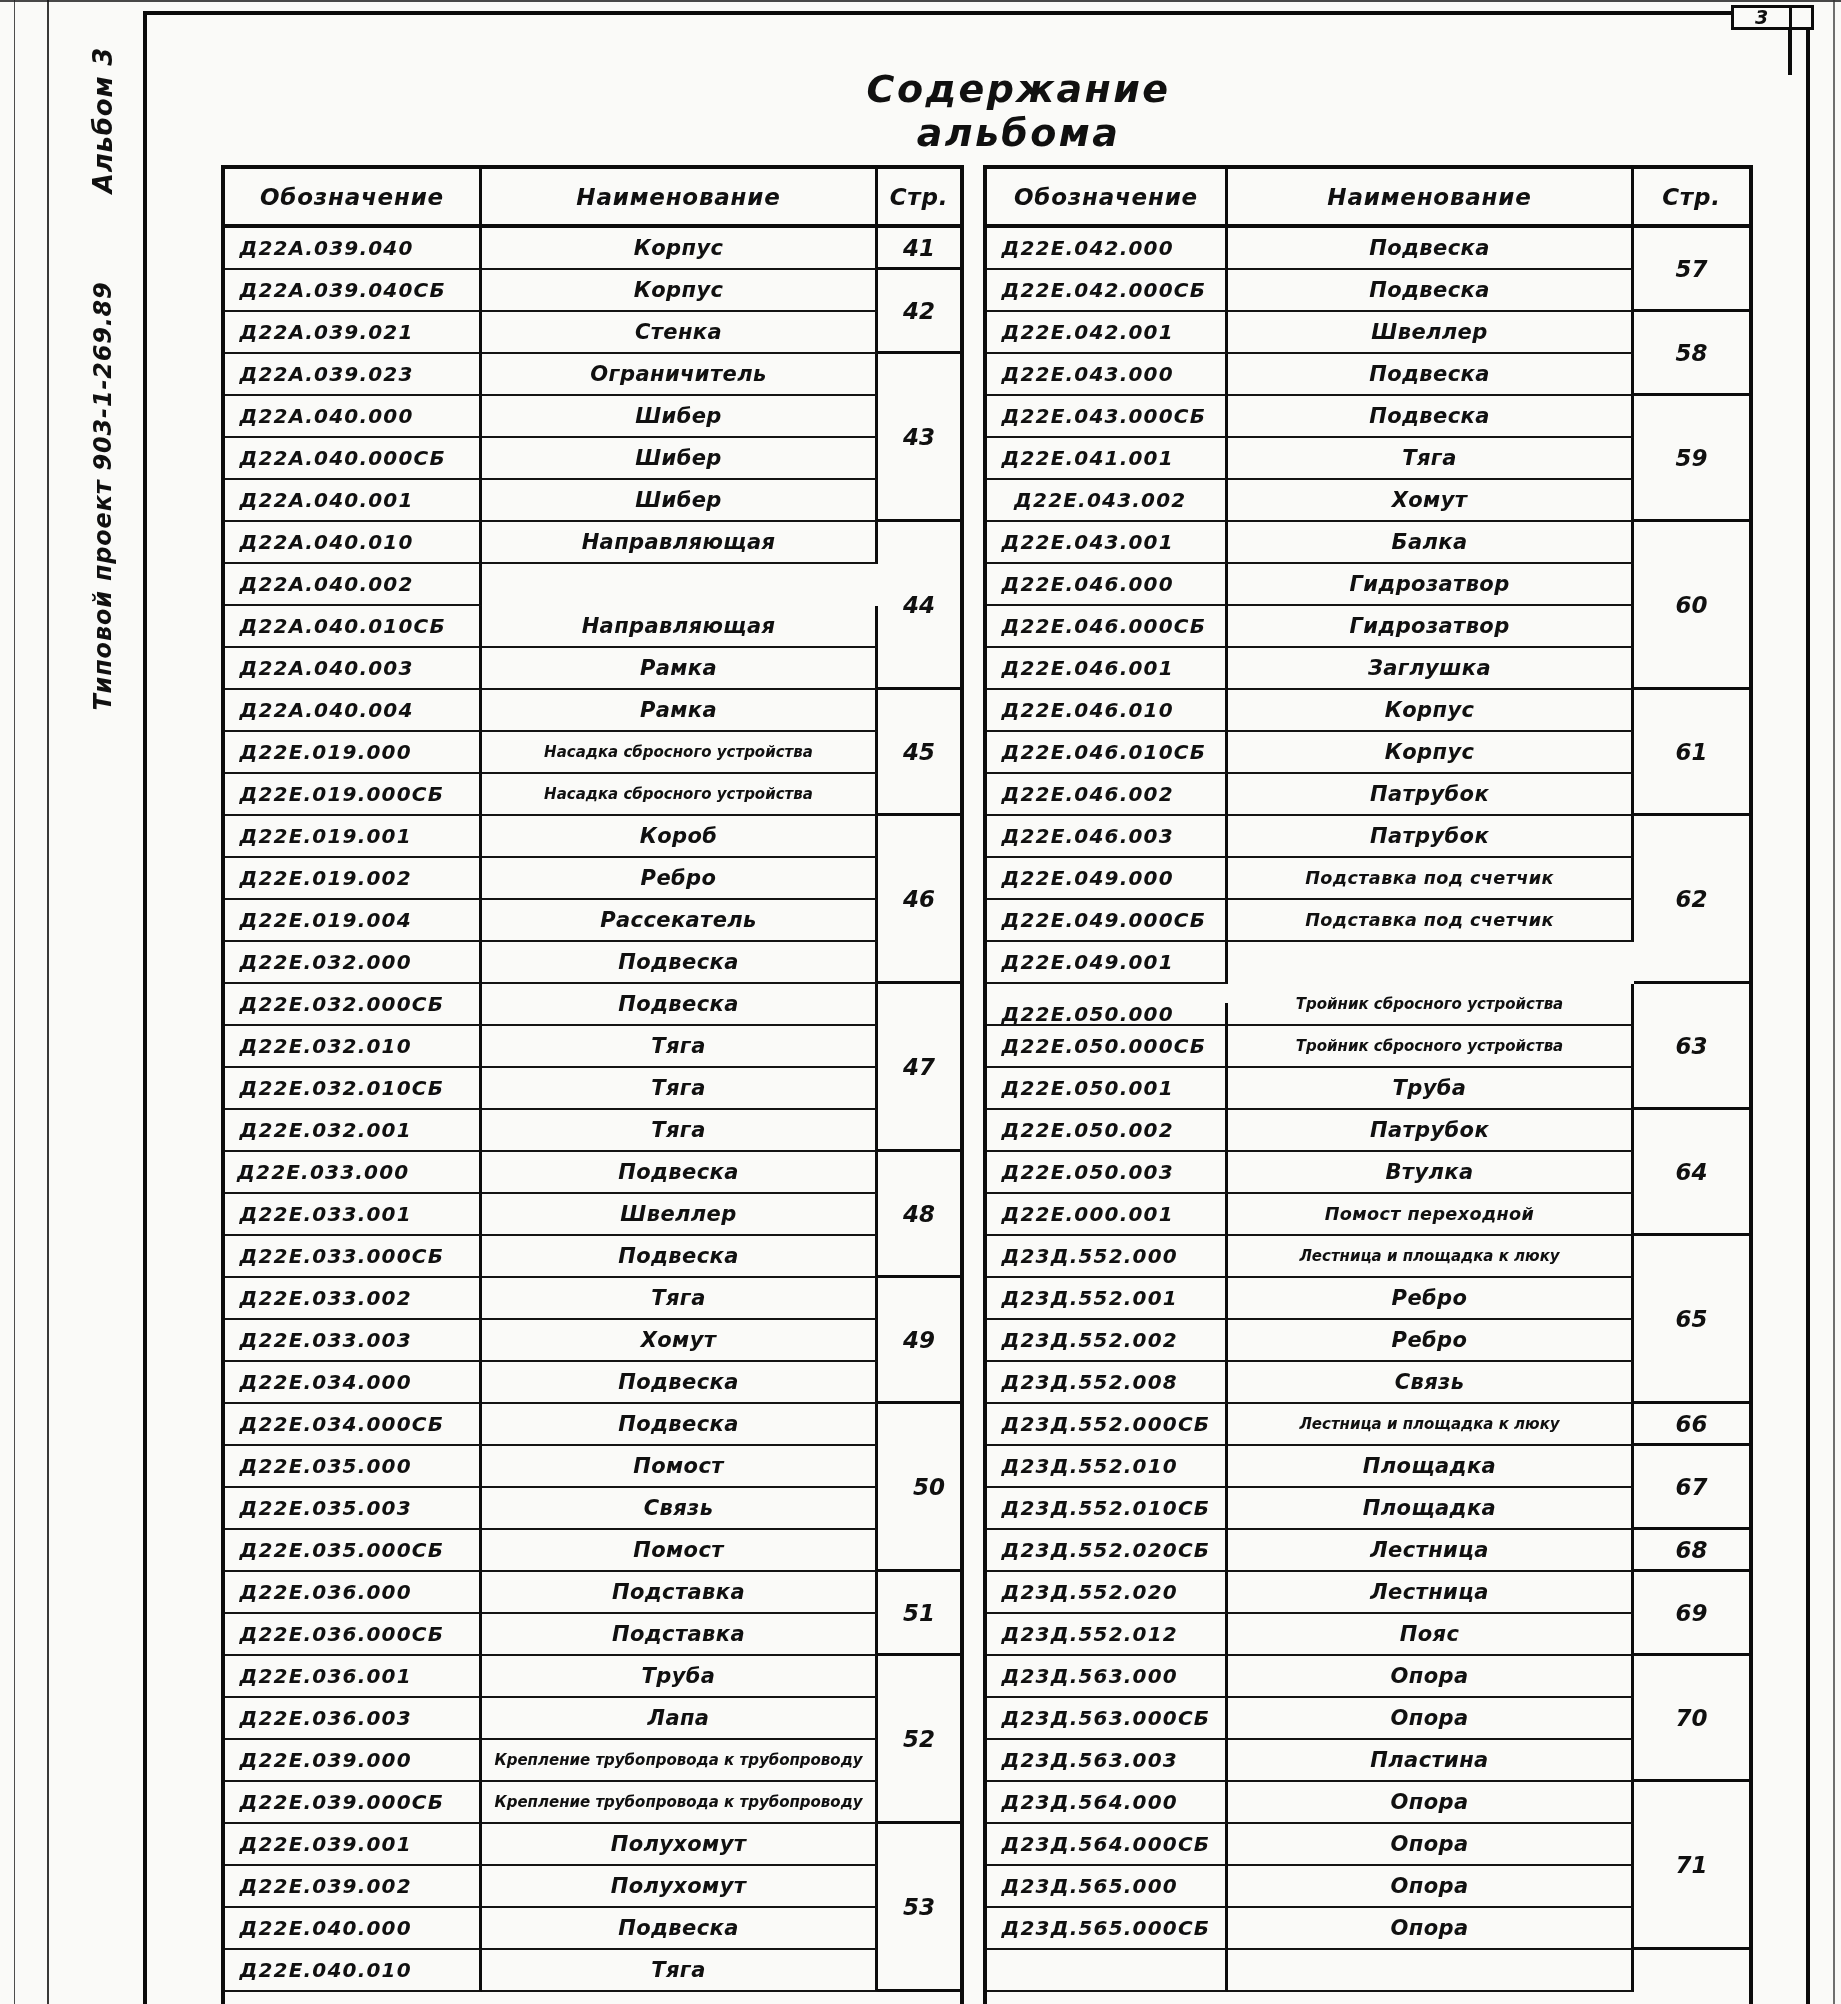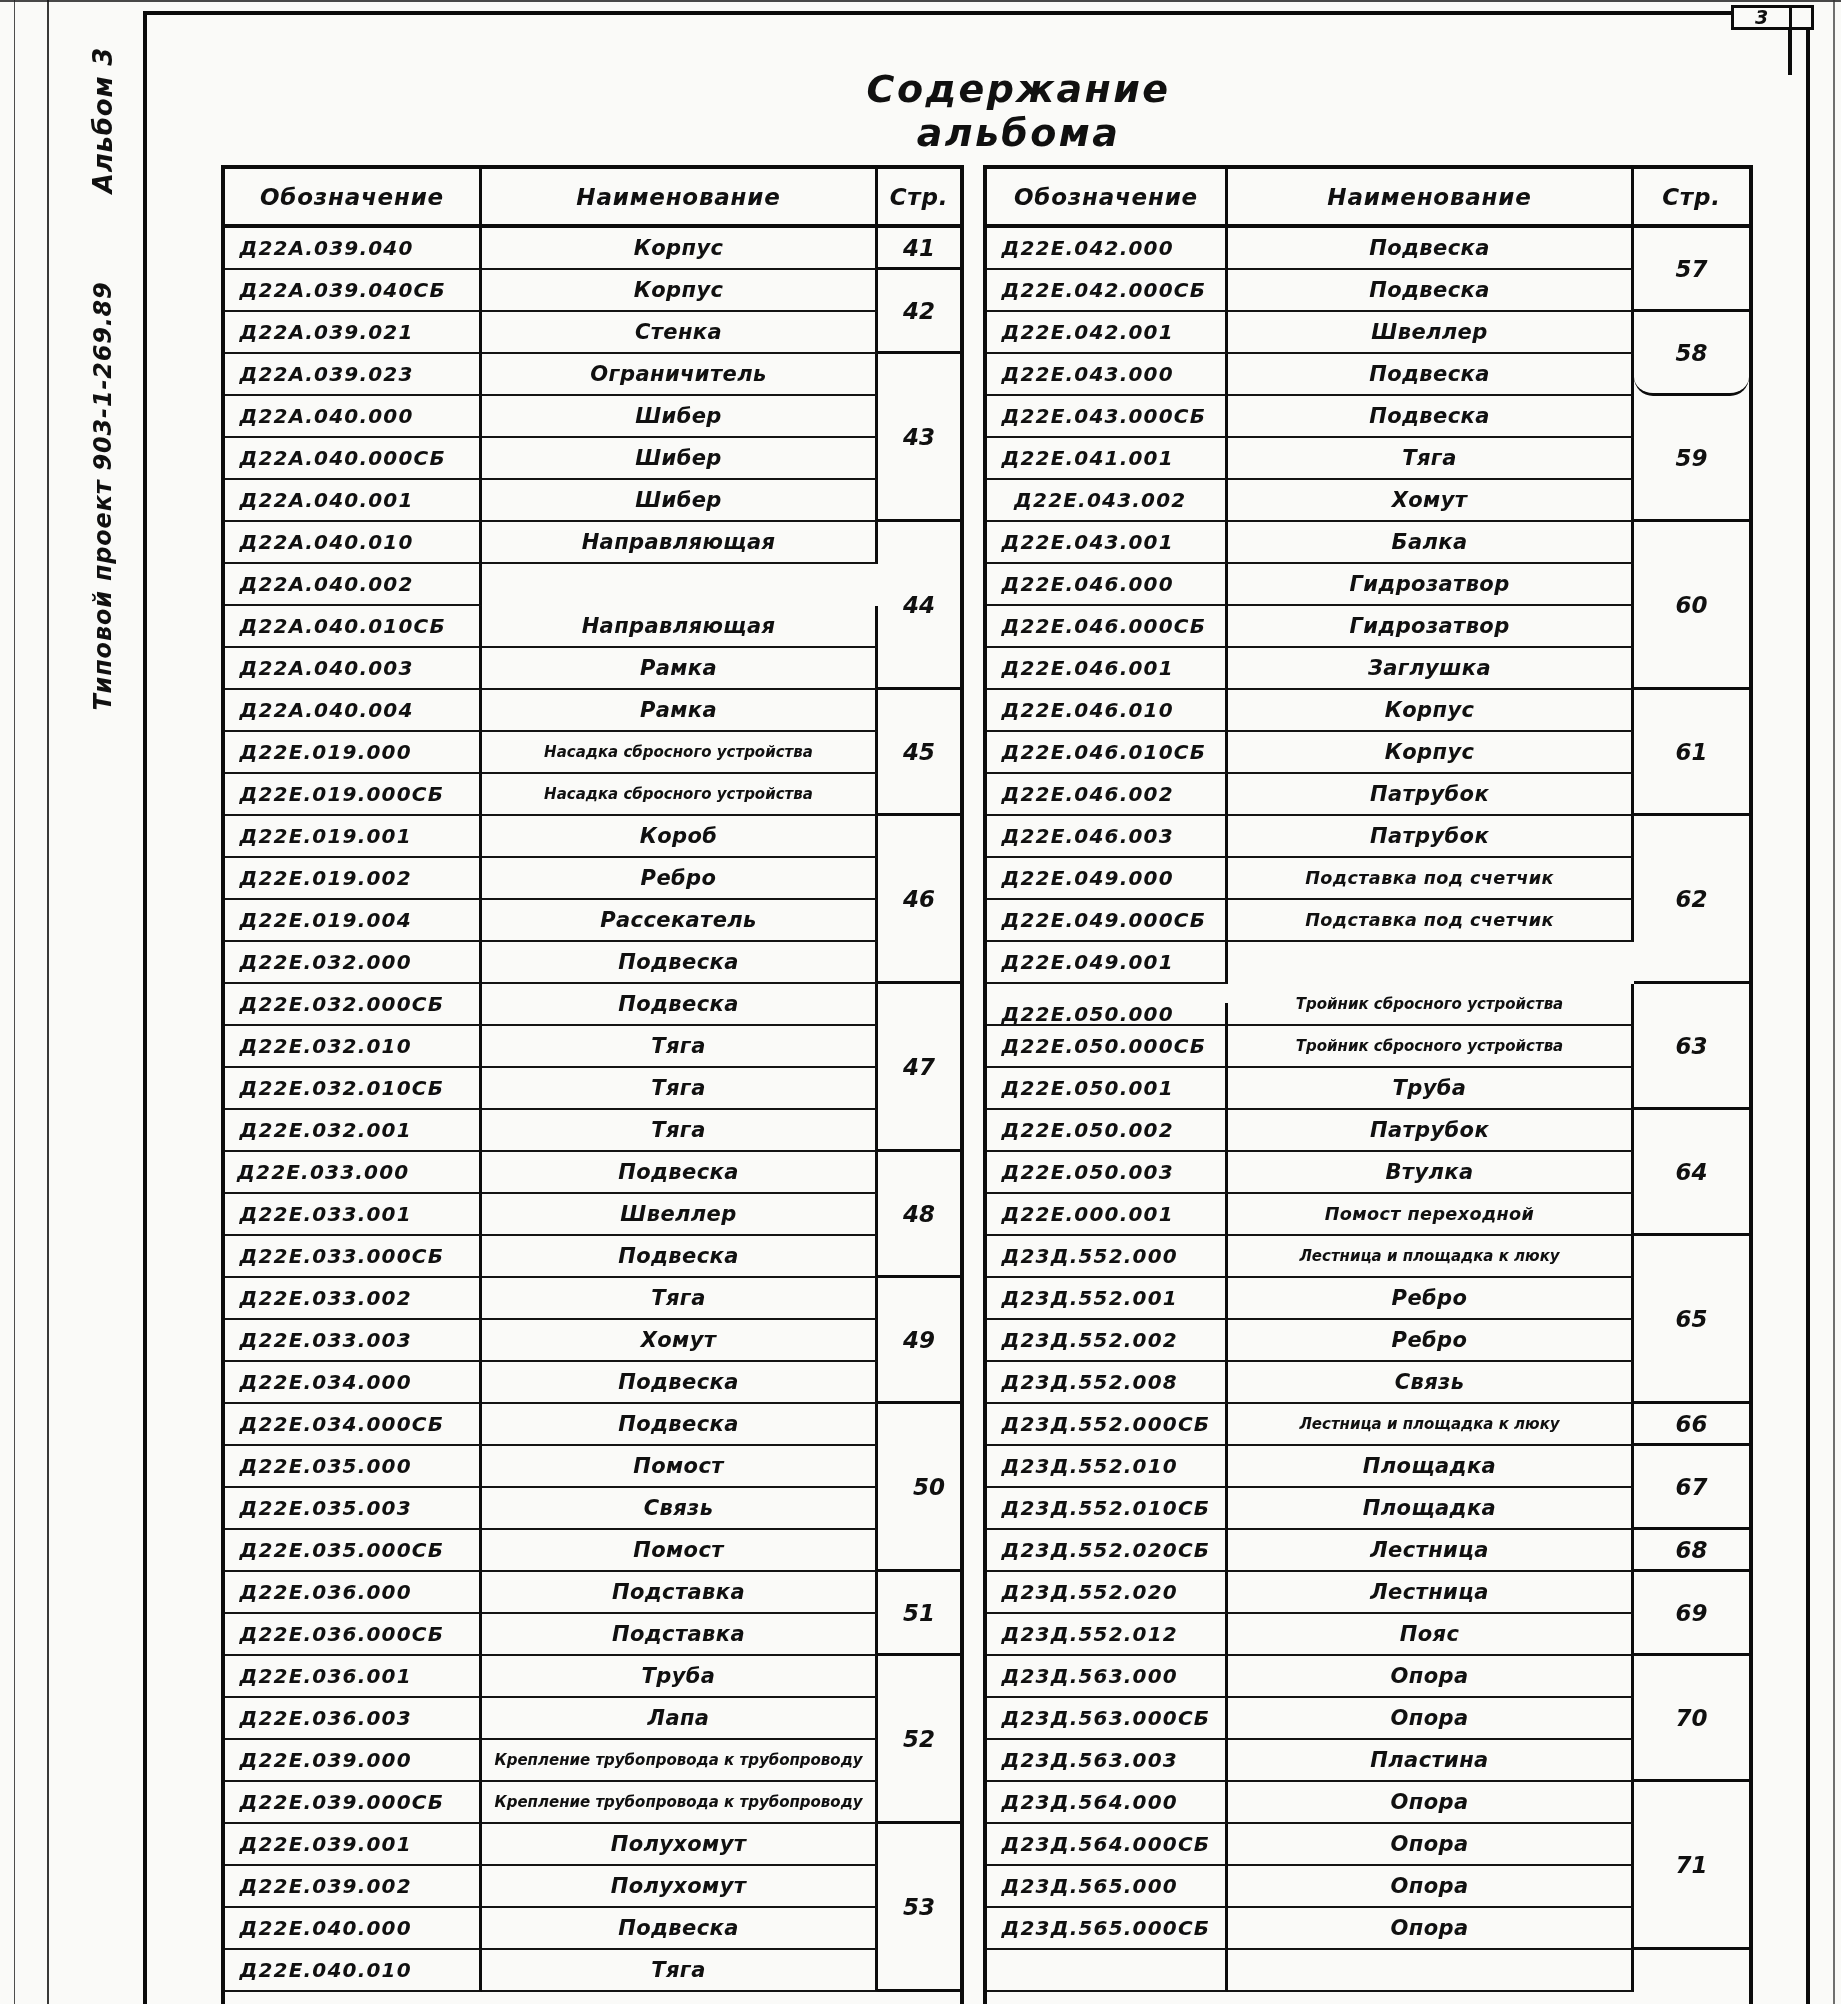--- a/index.html
+++ b/index.html
@@ -248,21 +248,21 @@
     <div class="cell nm hw" style="grid-area: 39 / 2;">Опора</div>
     <div class="cell des hw" style="grid-area: 40 / 1;">Д23Д.564.000СБ</div>
     <div class="cell nm hw" style="grid-area: 40 / 2;">Опора</div>
     <div class="cell des hw" style="grid-area: 41 / 1;">Д23Д.565.000</div>
     <div class="cell nm hw" style="grid-area: 41 / 2;">Опора</div>
     <div class="cell des hw" style="grid-area: 42 / 1;">Д23Д.565.000СБ</div>
     <div class="cell nm hw" style="grid-area: 42 / 2;">Опора</div>
     <div class="cell des" style="grid-area: 43 / 1;"></div>
     <div class="cell nm" style="grid-area: 43 / 2;"></div>
     <div class="cell pg hw" style="grid-area: 2 / 3 / 4;">57</div>
-    <div class="cell pg hw" style="grid-area: 4 / 3 / 6; border-radius: 19px;">58</div>
+    <div class="cell pg hw" style="grid-area: 4 / 3 / 6;">58</div>
     <div class="cell pg hw" style="grid-area: 6 / 3 / 9;">59</div>
     <div class="cell pg hw" style="grid-area: 9 / 3 / 13;">60</div>
     <div class="cell pg hw" style="grid-area: 13 / 3 / 16;">61</div>
     <div class="cell pg hw" style="grid-area: 16 / 3 / 20;">62</div>
     <div class="cell pg hw" style="grid-area: 20 / 3 / 23;">63</div>
     <div class="cell pg hw" style="grid-area: 23 / 3 / 26;">64</div>
     <div class="cell pg hw" style="grid-area: 26 / 3 / 30;">65</div>
     <div class="cell pg hw" style="grid-area: 30 / 3 / 31;">66</div>
     <div class="cell pg hw" style="grid-area: 31 / 3 / 33;">67</div>
     <div class="cell pg hw" style="grid-area: 33 / 3 / 34;">68</div>

